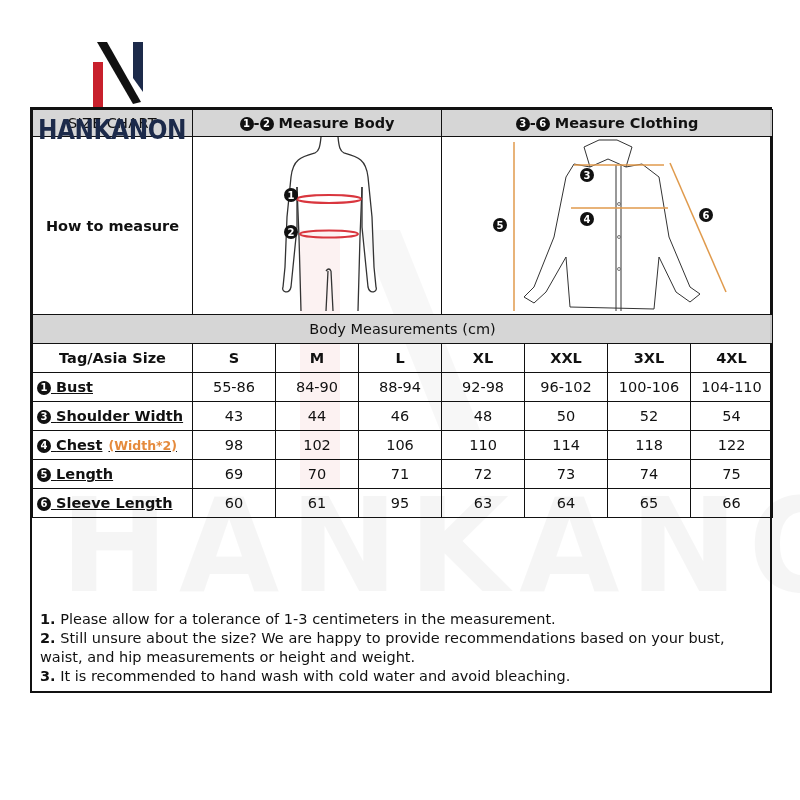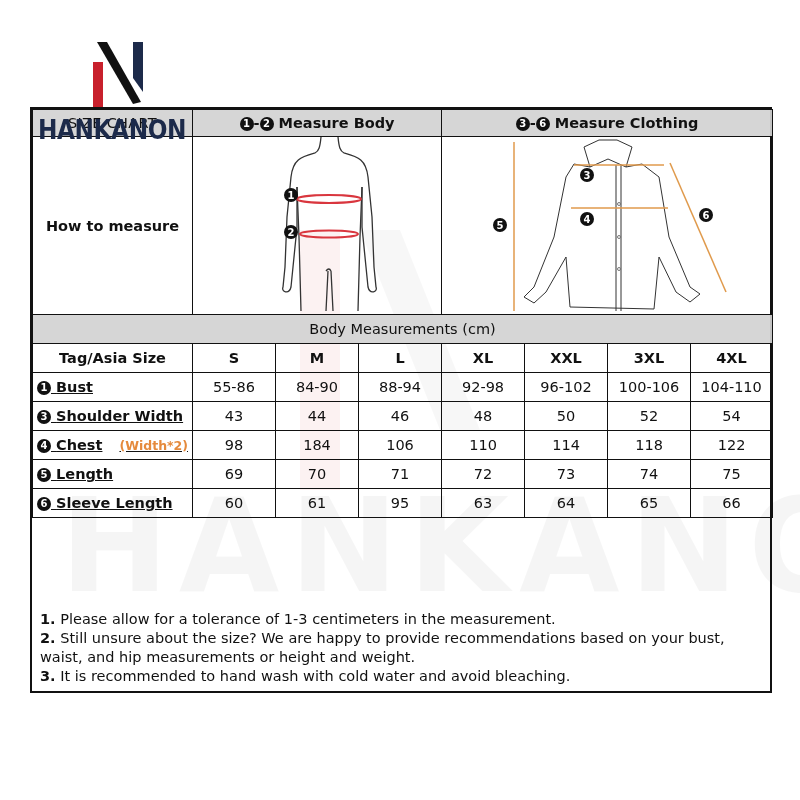--- a/index.html
+++ b/index.html
@@ -12,21 +12,21 @@
   .wm-stripe { position: absolute; z-index: 0; pointer-events: none; }
   table { position: absolute; left: 0; top: 0; border-collapse: collapse; width: 740px; table-layout: fixed; z-index: 1; }
   td { border: 1px solid #111; text-align: center; vertical-align: middle; padding: 0; font-size: 14.5px; background: transparent; }
   .hdr td { background: rgba(210,210,210,0.92); font-weight: bold; height: 26px; font-size: 14.5px; }
   .sec td { background: rgba(210,210,210,0.92); font-weight: normal; height: 28px; font-size: 14.5px; }
   .row td { height: 28px; }
   .row td.lbl { font-weight: bold; }
   .row td.lbl.left { text-align: left; padding-left: 4px; text-decoration: underline; }
   .imgrow td { height: 176px; position: relative; }
   .num { display: inline-block; width: 14px; height: 14px; line-height: 14px; border-radius: 50%; background: #111; color: #fff; font-size: 10px; text-align: center; font-weight: bold; vertical-align: 1px; }
-  .orange { color: #e58a3c; font-size: 12.5px; font-weight: bold; margin-left: 17px; text-align: right; }
+  .orange { color: #e58a3c; font-size: 12.5px; font-weight: bold; margin-left: 6px; text-align: right; }
   .notes { position: absolute; left: 0; top: 493px; width: 738px; padding: 8px 8px; box-sizing: border-box; font-size: 14.5px; line-height: 19px; z-index: 1; }
   .notes b { font-weight: bold; }
   .sizechart-label { position: relative; z-index: 2; font-weight: normal; letter-spacing: 0.3px; }
 </style>
 </head>
 <body>
 
 <div class="logo">
   <svg class="logo-mark" viewBox="0 0 52 66" width="52" height="66">
     <polygon points="0,20 10,20 10,66 0,66" fill="#c8202c"></polygon>
@@ -148,21 +148,21 @@
       <td>44</td>
       <td>46</td>
       <td>48</td>
       <td>50</td>
       <td>52</td>
       <td>54</td>
     </tr>
     <tr class="row">
       <td class="lbl left"><span class="num">4</span> <span>Chest</span><span class="orange">(Width*2)</span></td>
       <td>98</td>
-      <td>184</td>
+      <td>102</td>
       <td>106</td>
       <td>110</td>
       <td>114</td>
       <td>118</td>
       <td>122</td>
     </tr>
     <tr class="row">
       <td class="lbl left"><span class="num">5</span> <span>Length</span></td>
       <td>69</td>
       <td>70</td>

